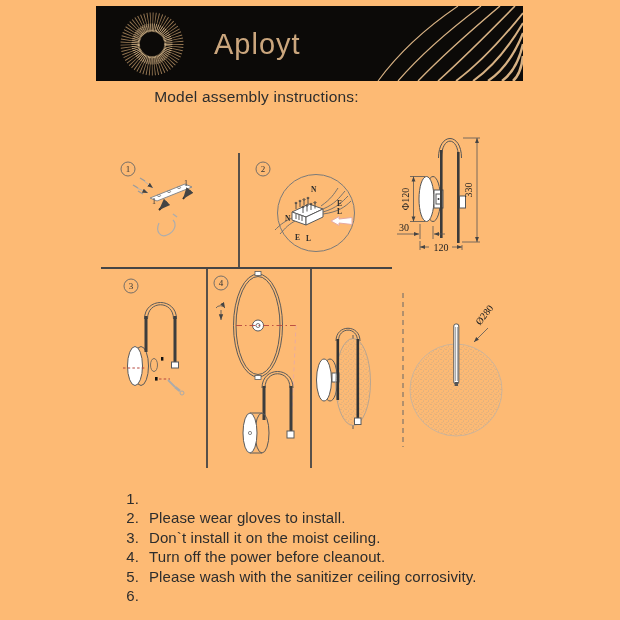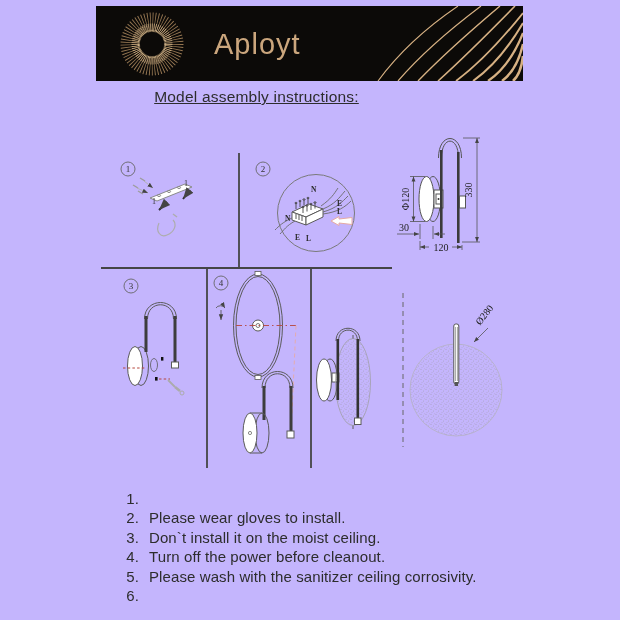--- a/index.html
+++ b/index.html
@@ -1,27 +1,27 @@
 <!DOCTYPE html>
 <html><head>
 <meta charset="utf-8">
 <style>
   html,body{margin:0;padding:0;}
-  .page{position:relative;width:620px;height:620px;background:#c4b5fd;overflow:hidden;
+  .page{position:relative;width:620px;height:620px;background:#fdba74;overflow:hidden;
         font-family:"Liberation Sans",sans-serif;}
 
   
   .banner{position:absolute;left:96px;top:6px;width:427px;height:75px;background:#0c0a08;overflow:hidden;}
   .banner svg{position:absolute;left:0;top:0;}
   .brand{position:absolute;left:118px;top:22px;font-size:29px;font-weight:300;letter-spacing:1px;
          color:#cba67d;font-family:"Liberation Sans",sans-serif;}
 
   
   .title,.model{position:absolute;left:0;width:513px;text-align:center;color:#2d2d2d;
-                font-weight:500;font-size:15.5px;letter-spacing:.2px;text-decoration:underline;}
+                font-weight:500;font-size:15.5px;letter-spacing:.2px;}
   .title{top:88px;}
   .model{top:107px;}
 
   
   .diagram{position:absolute;left:95px;top:128px;}
 
   
   .instructions{position:absolute;left:121px;top:489px;width:410px;color:#2d2d2d;
                 font-size:15px;line-height:19.4px;font-weight:500;letter-spacing:.1px;}
   .ins-row{display:flex;}

